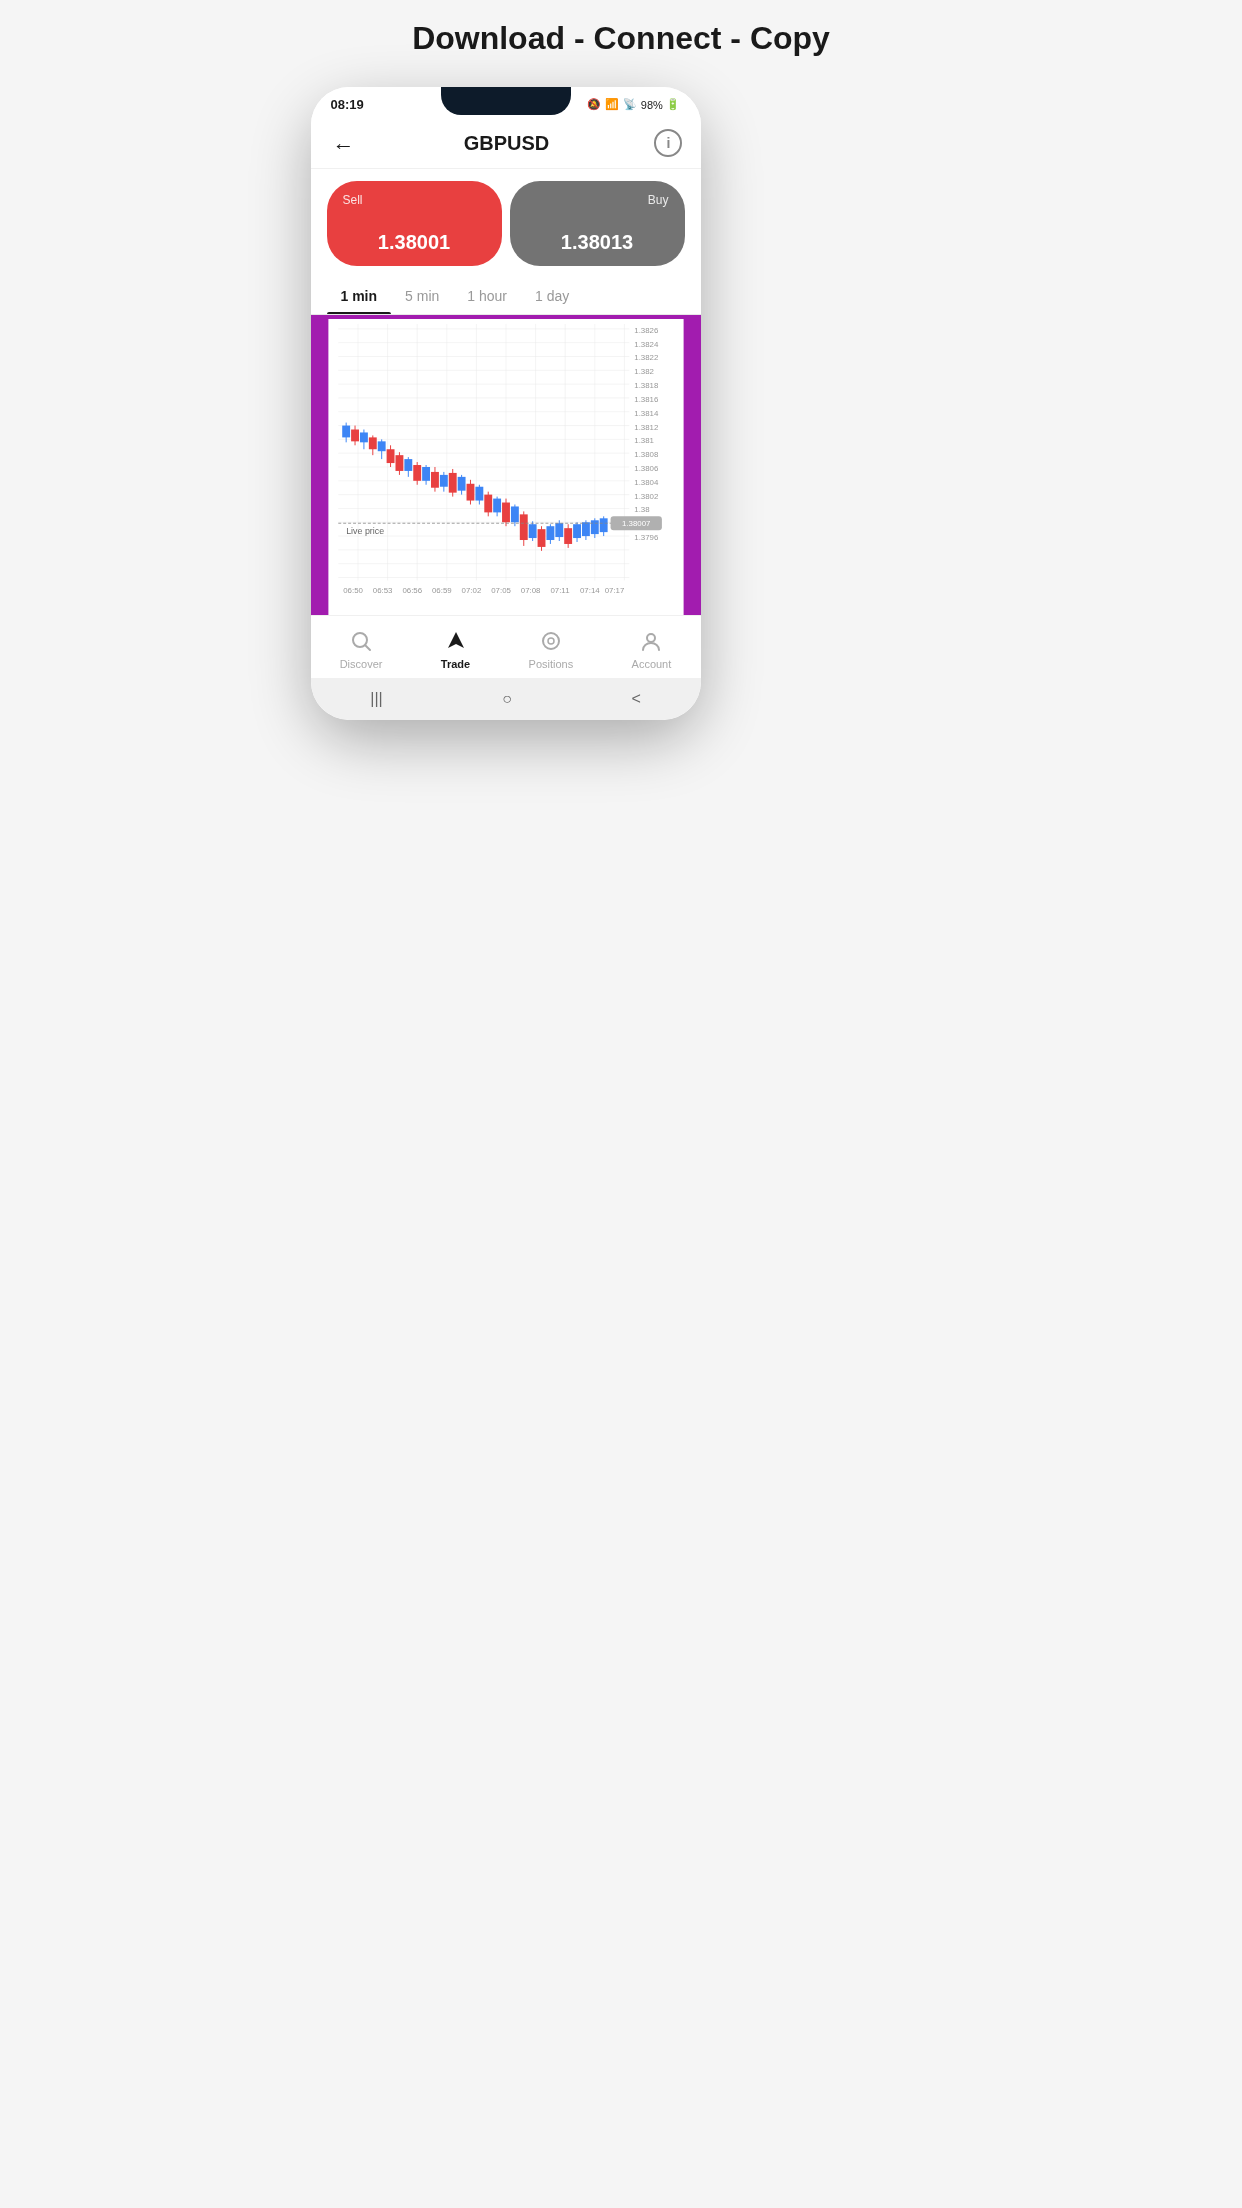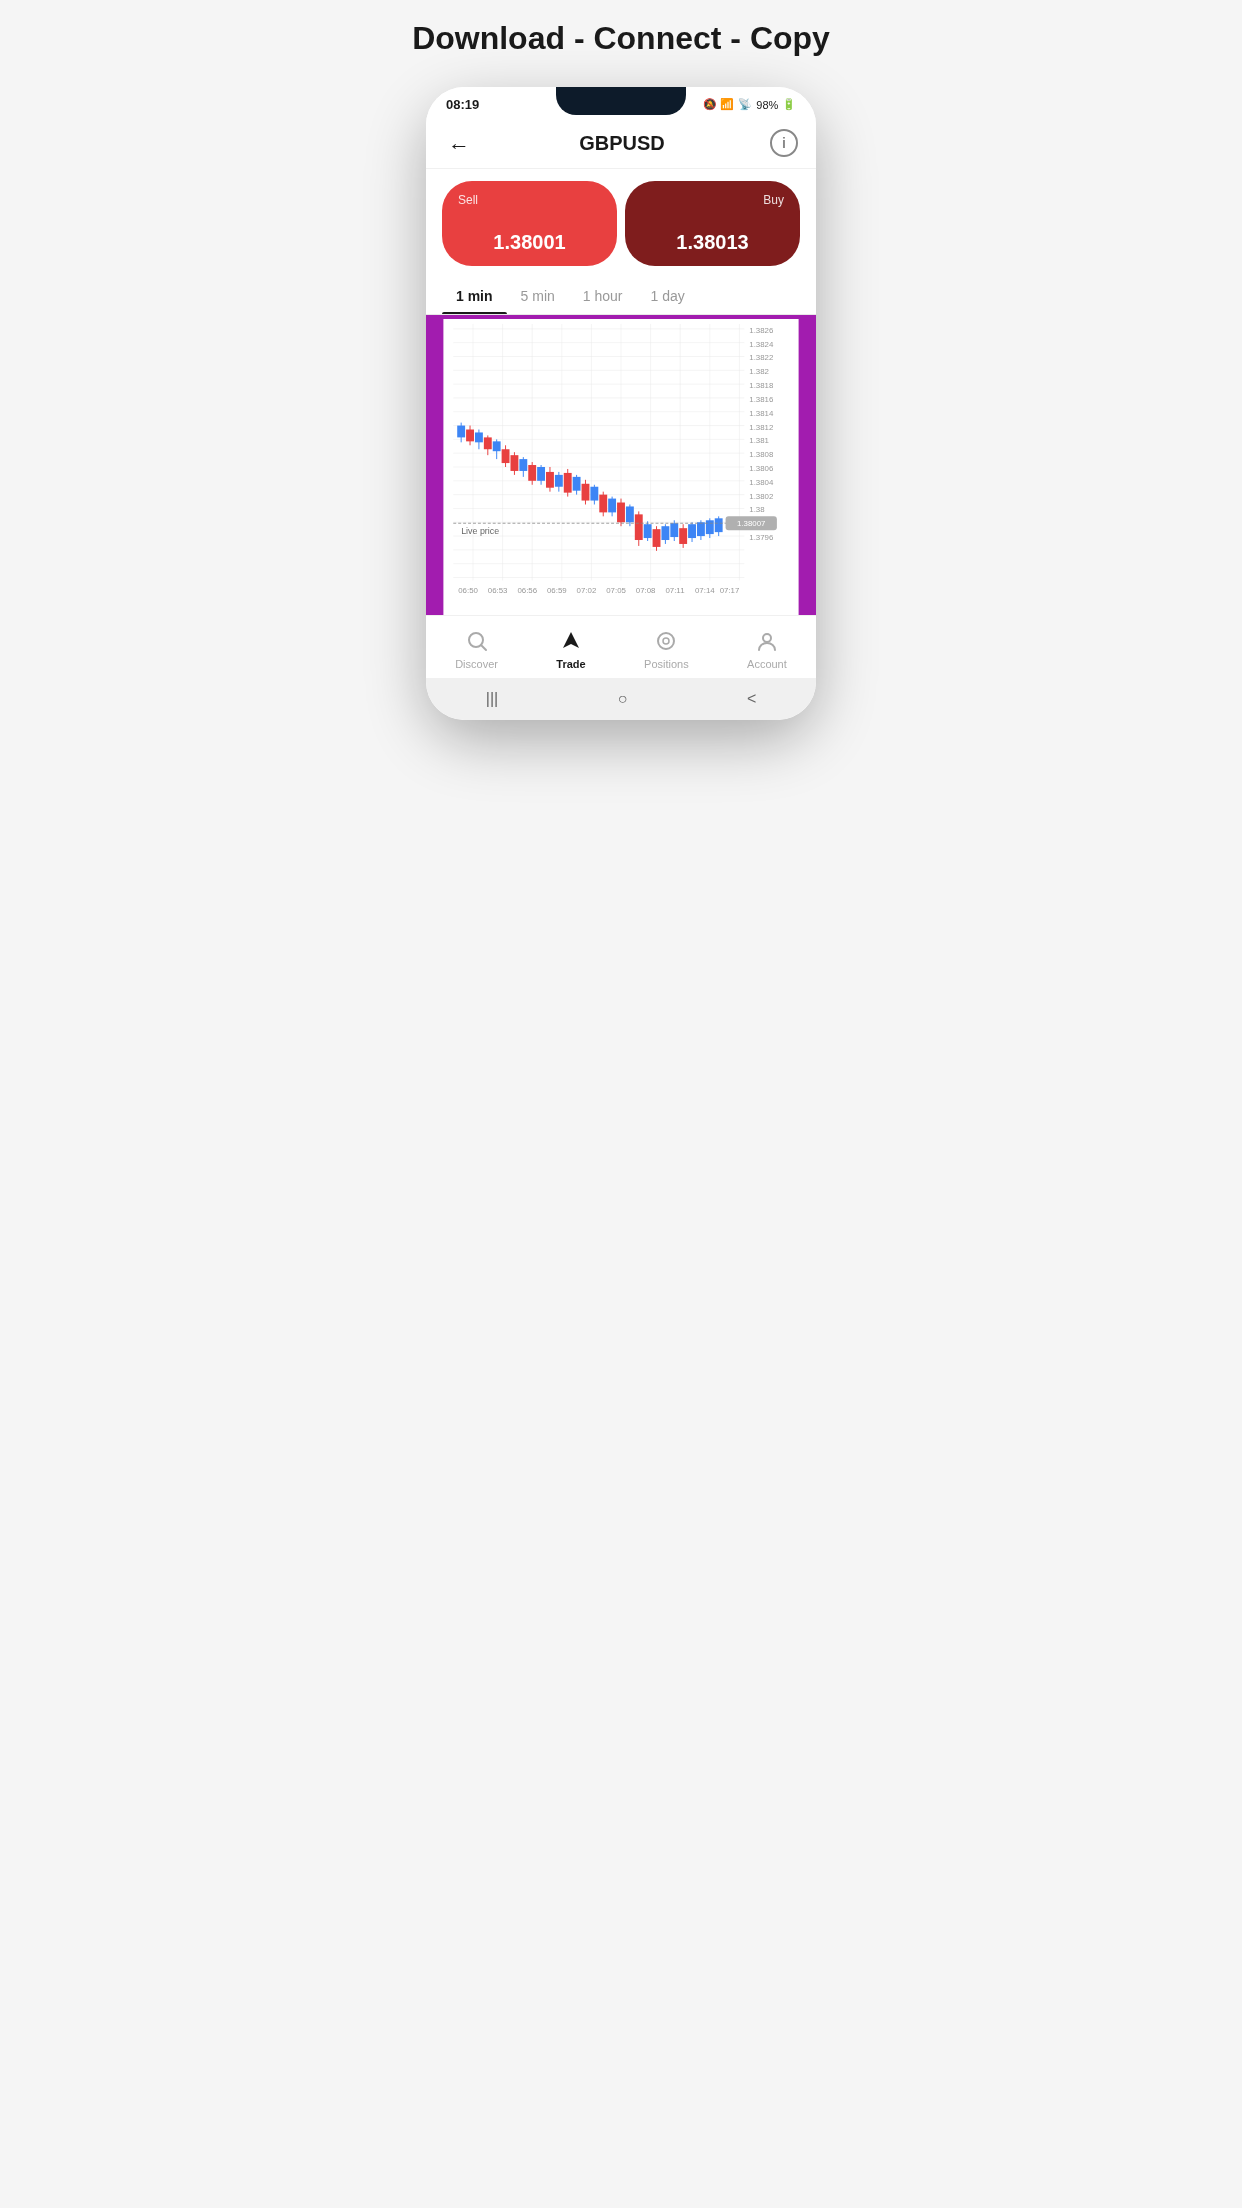--- a/index.html
+++ b/index.html
@@ -9,21 +9,20 @@
       justify-content: center;
       align-items: flex-start;
       min-height: 100vh;
       font-family: -apple-system, BlinkMacSystemFont, 'Segoe UI', sans-serif;
       padding: 20px 0;
     }
     .page-wrapper {
       width: 621px;
       display: flex;
       flex-direction: column;
-      align-items: center;
     }
     .page-title {
       font-size: 32px;
       font-weight: 600;
       color: #1a1a1a;
       margin-bottom: 30px;
       text-align: center;
     }
     .phone-outer {
       width: 390px;
@@ -118,21 +117,21 @@
       border-radius: 30px;
       padding: 12px 16px;
       display: flex;
       flex-direction: column;
       align-items: flex-start;
       cursor: pointer;
       position: relative;
     }
     .btn-buy {
       flex: 1;
-      background: #7f1d1d;
+      background: #737373;
       border-radius: 30px;
       padding: 12px 16px;
       display: flex;
       flex-direction: column;
       align-items: flex-end;
       cursor: pointer;
     }
     .btn-label {
       font-size: 12px;
       color: rgba(255,255,255,0.85);

